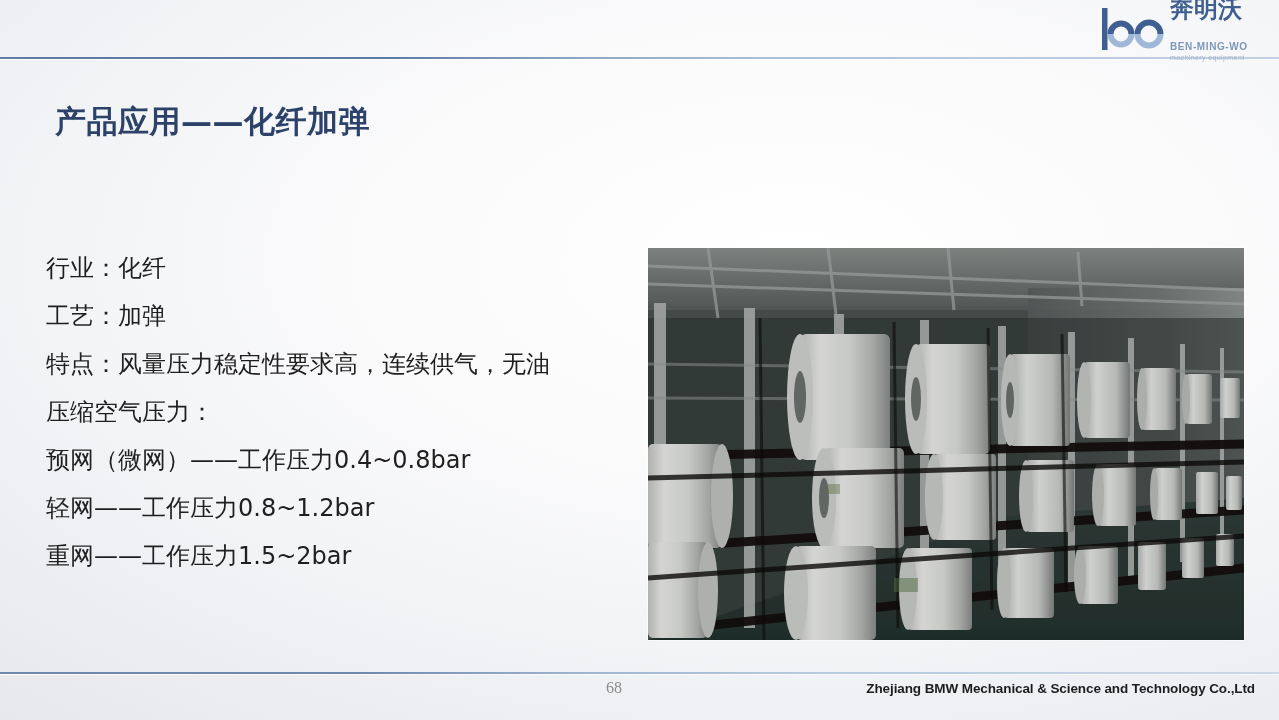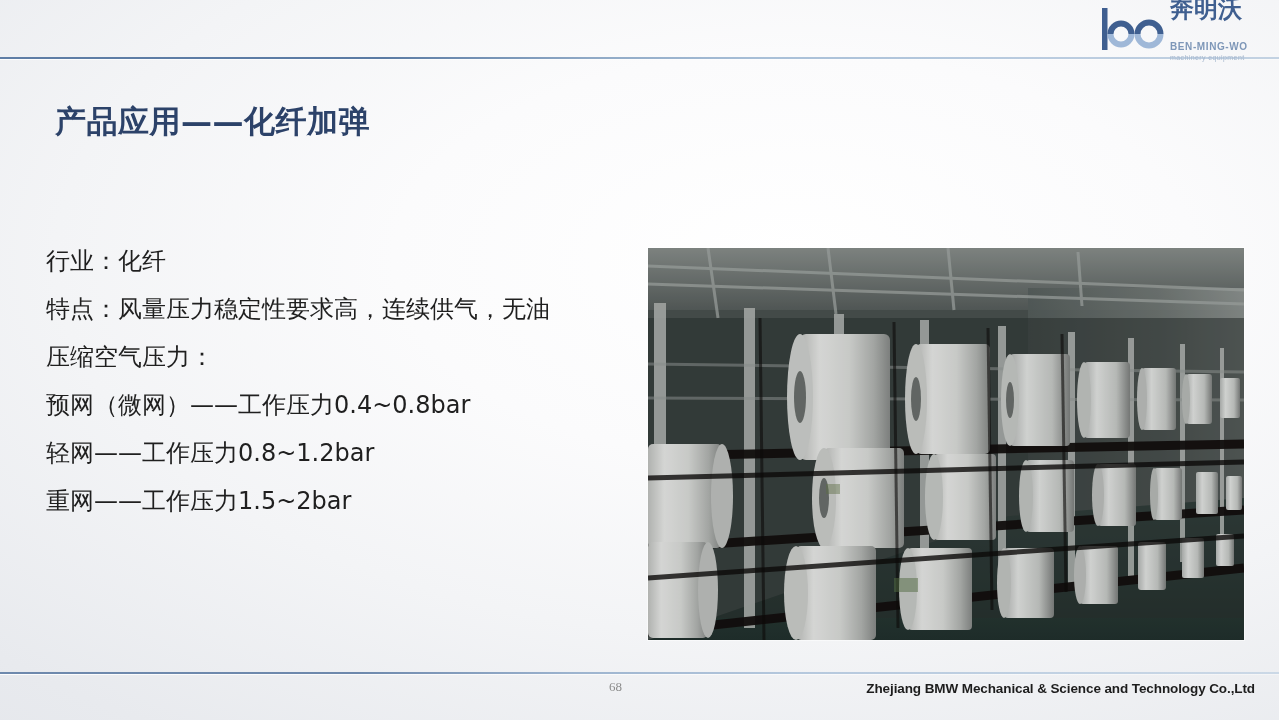--- a/index.html
+++ b/index.html
@@ -119,21 +119,21 @@
     color: #2c4269;
     letter-spacing: 0.5px;
     white-space: nowrap;
     text-align: right;
   }
 
   
   .body-block {
     position: absolute;
     left: 46px;
-    top: 237px;
+    top: 244px;
     width: 580px;
   }
   .body-line {
     font-family: "DejaVu Sans", sans-serif;
     font-size: 24px;
     font-weight: 400;
     color: #1f1f1f;
     line-height: 48px;
     white-space: nowrap;
     letter-spacing: 0px;
@@ -171,26 +171,26 @@
   .footer-rule-hi {
     position: absolute;
     left: 0;
     top: 674px;
     width: 1279px;
     height: 1px;
     background: linear-gradient(to right, rgba(255,255,255,.9), rgba(255,255,255,.4));
   }
   .page-number {
     position: absolute;
-    left: 592px;
+    left: 606px;
     top: 679px;
     width: 30px;
-    text-align: right;
+    text-align: left;
     font-family: "Liberation Serif", serif;
-    font-size: 13px;
+    font-size: 16px;
     color: #8b8b8b;
   }
   .footer-company {
     position: absolute;
     right: 24px;
     top: 681px;
     font-family: "Liberation Sans", sans-serif;
     font-size: 13.5px;
     font-weight: 700;
     color: #1d1d1d;
@@ -222,20 +222,21 @@
       <div class="logo-cn">奔明沃</div>
       <div class="logo-en">BEN-MING-WO</div>
       <div class="logo-sub">machinery equipment</div>
     </div>
   </div>
 
   <h1 class="slide-title">产品应用——化纤加弹</h1>
 
   <div class="body-block">
     <div class="body-line">行业：化纤</div>
+    <div class="body-line">工艺：加弹</div>
     <div class="body-line wrap">特点：风量压力稳定性要求高，连续供气，无油</div>
     <div class="body-line">压缩空气压力：</div>
     <div class="body-line">预网（微网）——工作压力0.4~0.8bar</div>
     <div class="body-line">轻网——工作压力0.8~1.2bar</div>
     <div class="body-line">重网——工作压力1.5~2bar</div>
   </div>
 
   <div class="photo">
     <svg width="596" height="392" viewBox="0 0 596 392">
       <defs>

